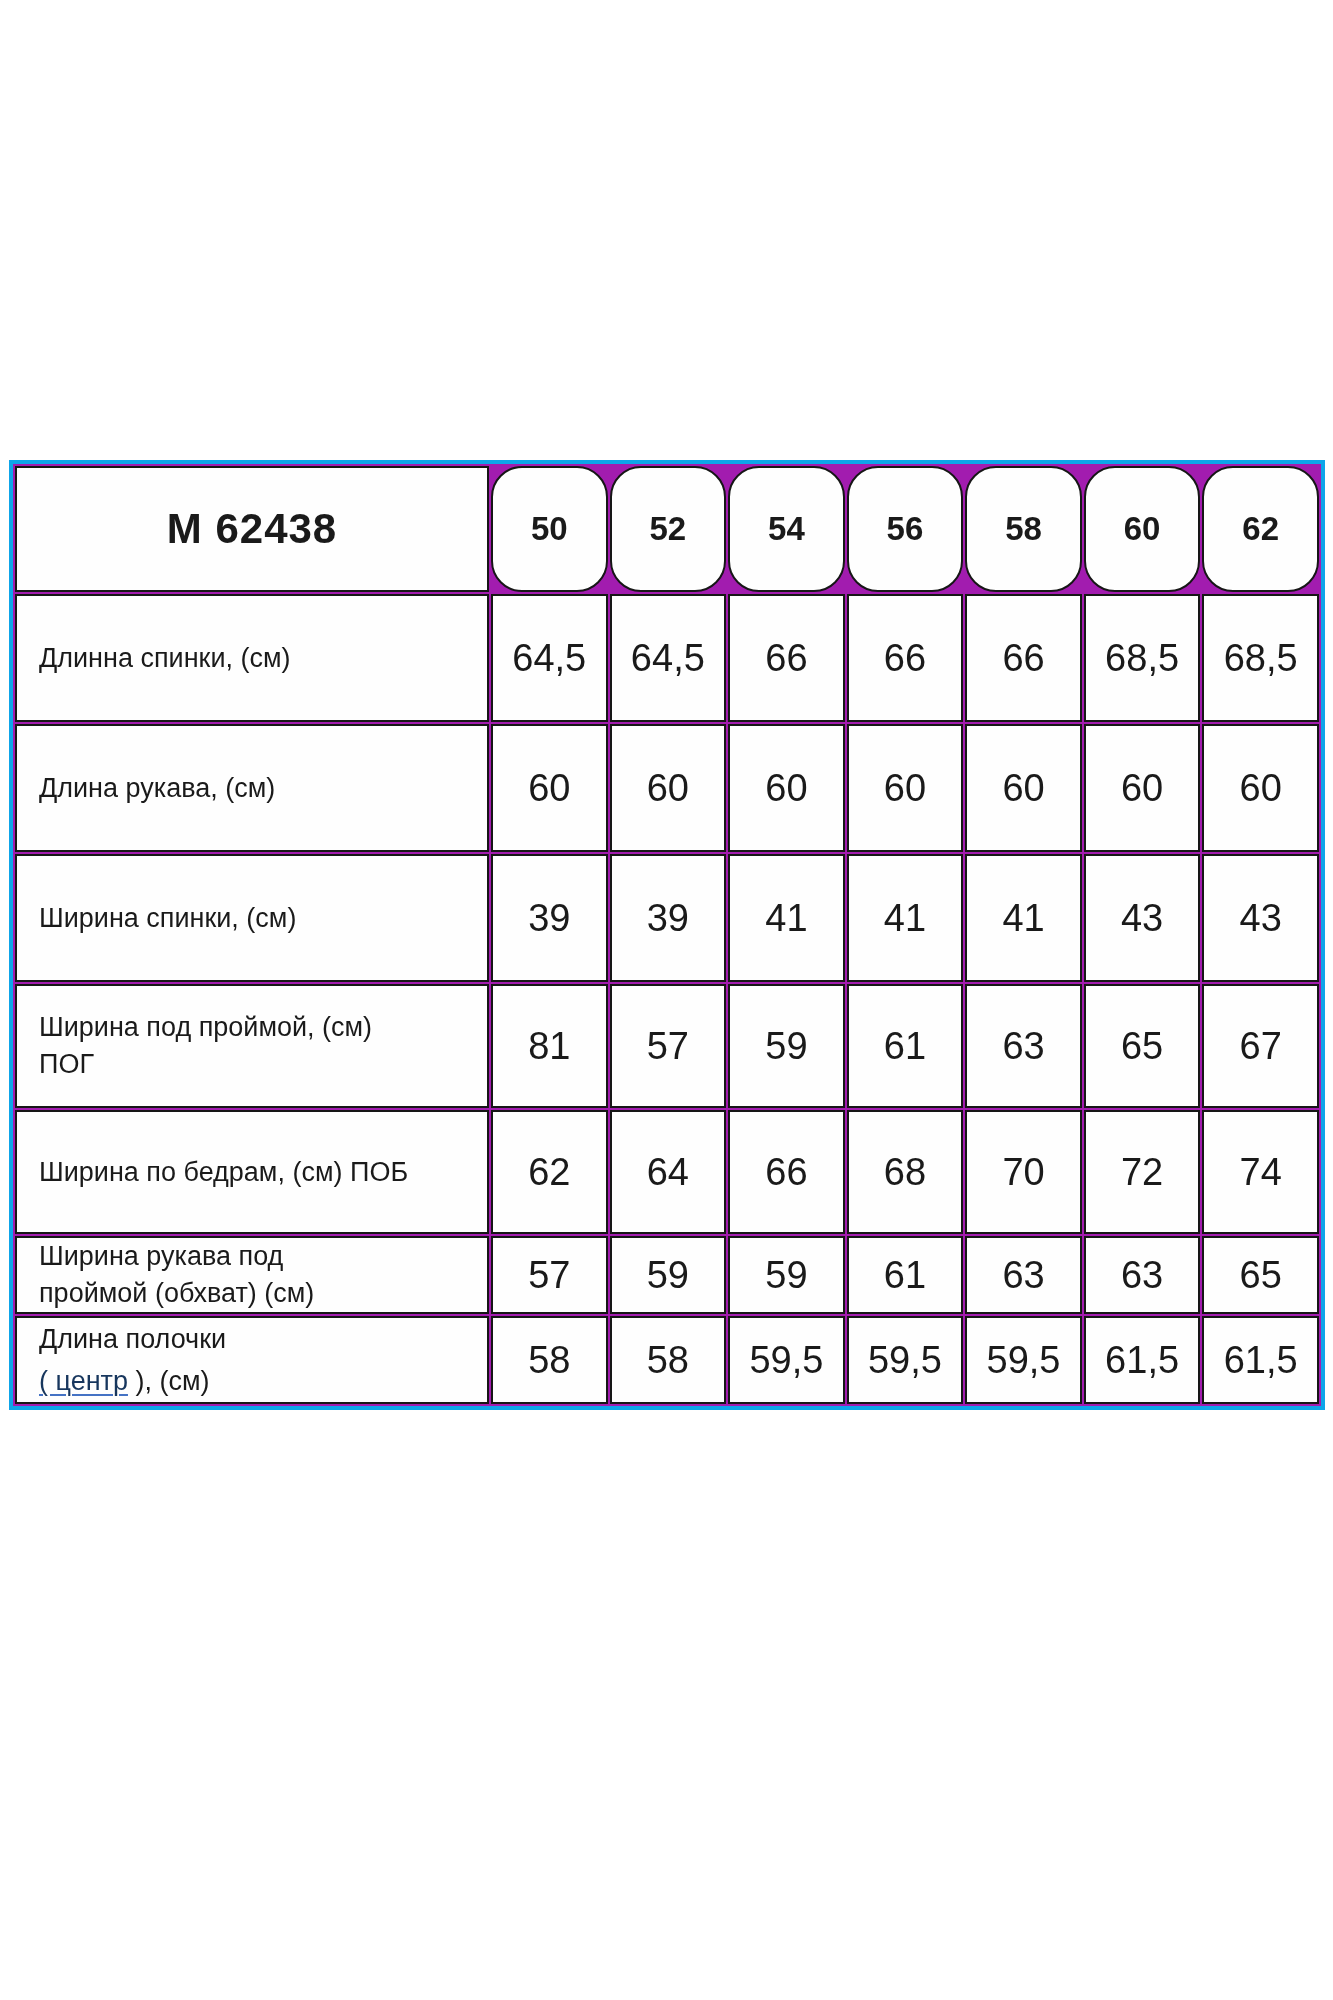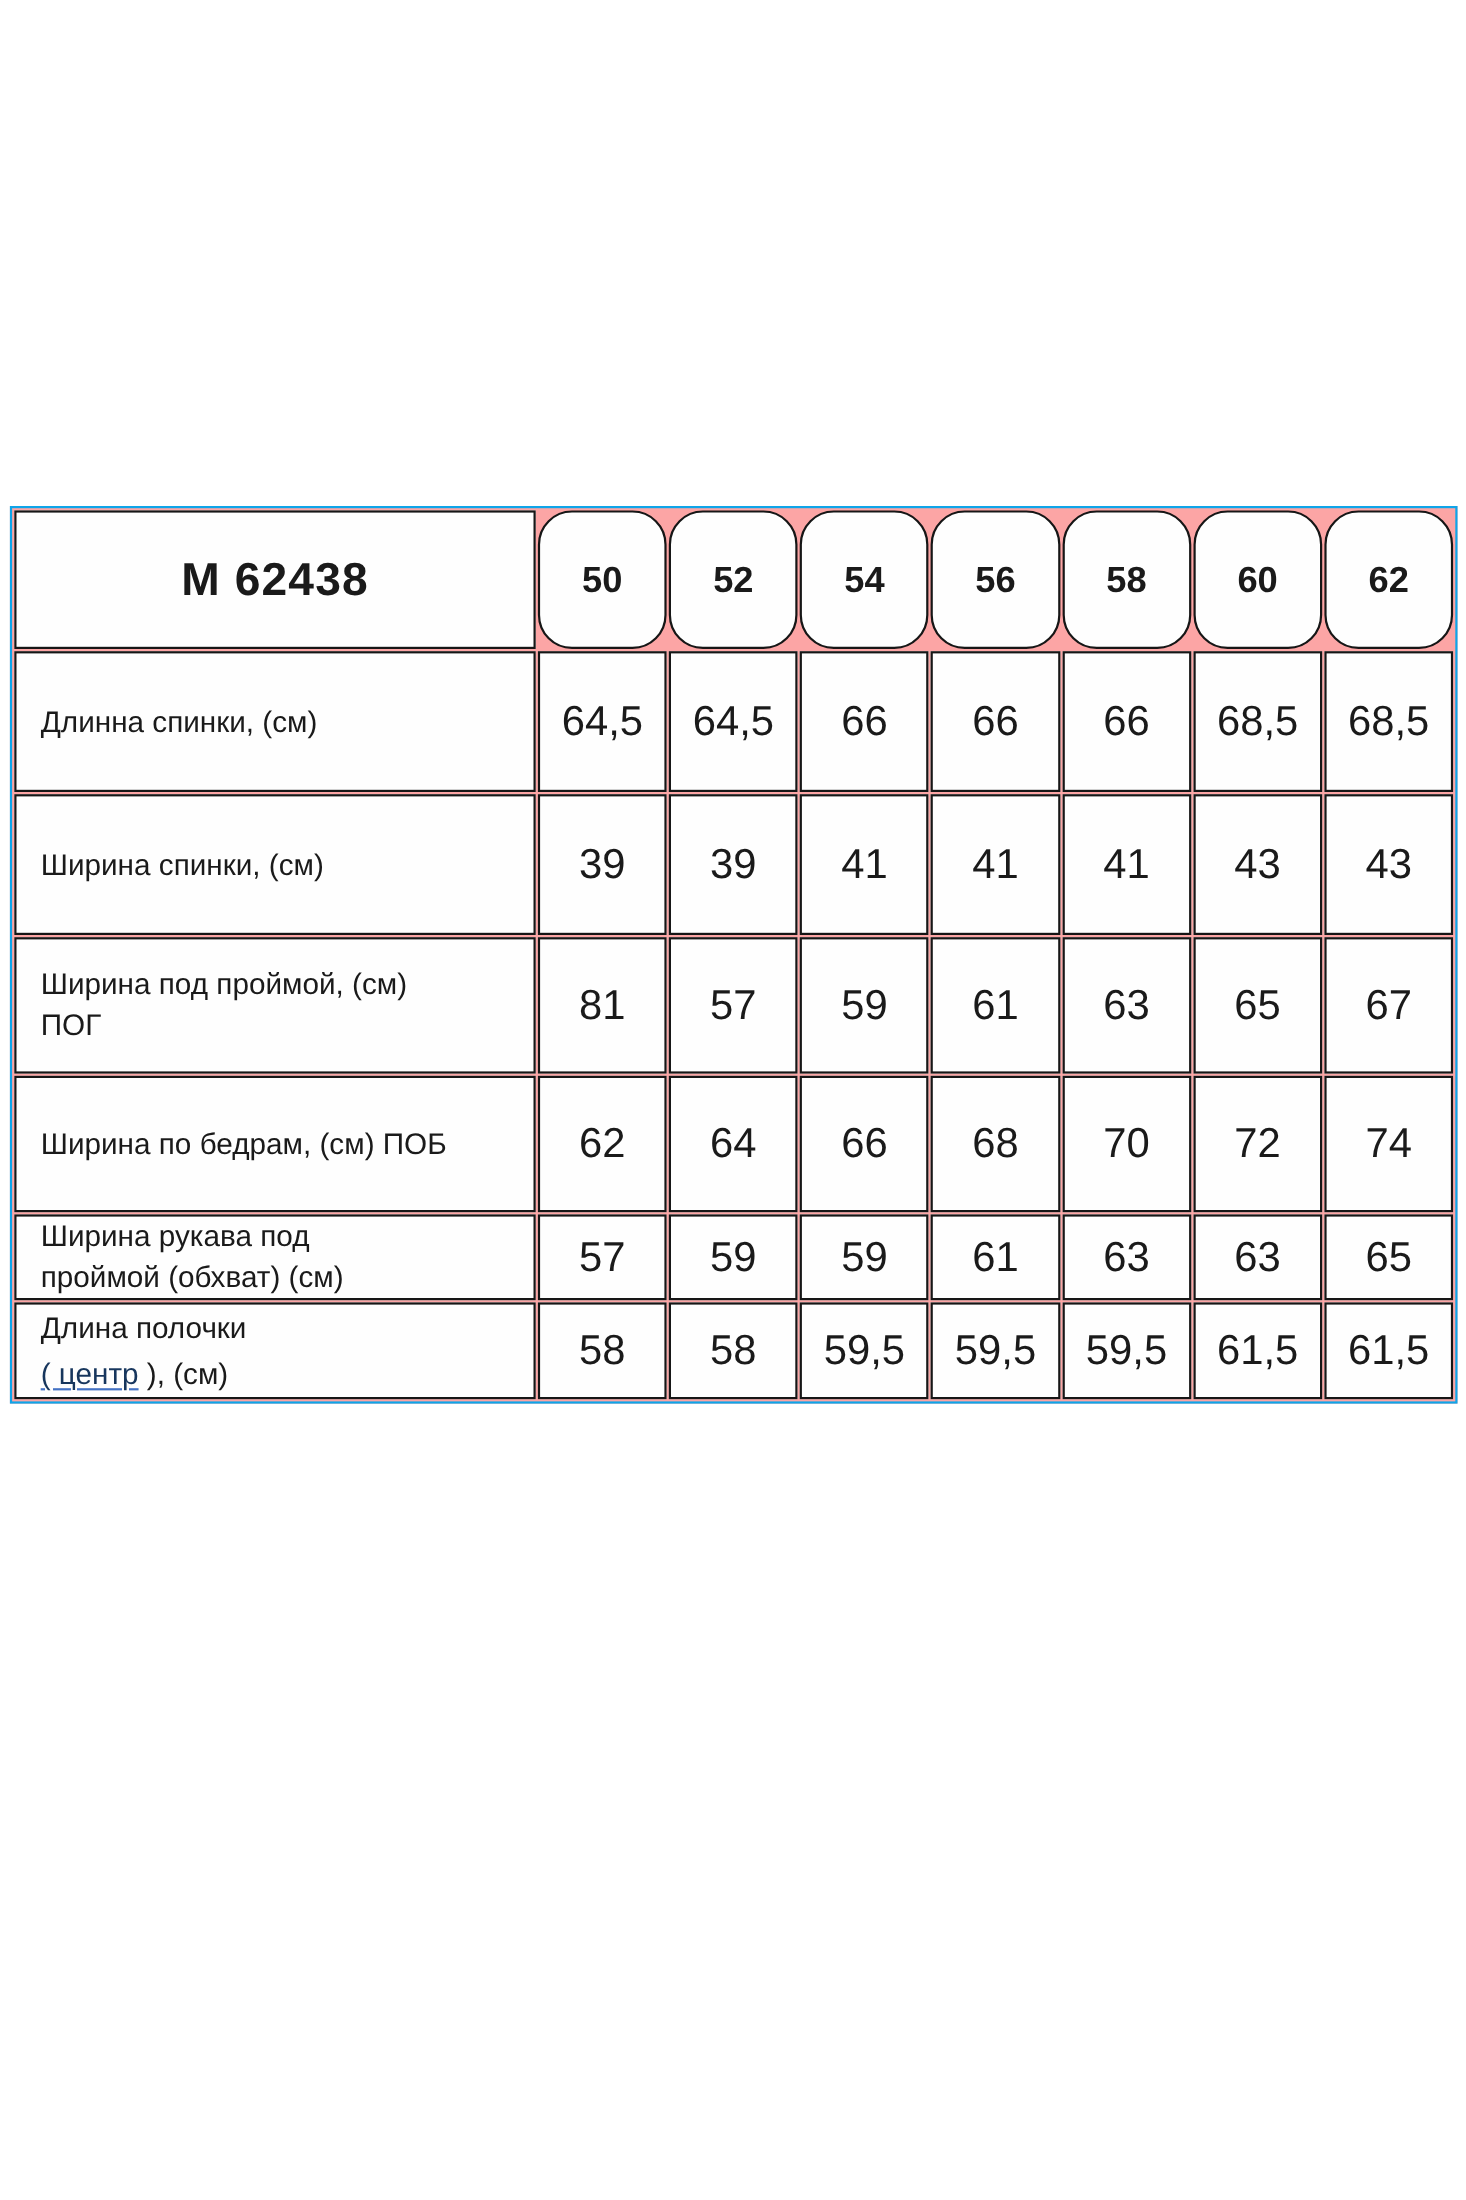--- a/index.html
+++ b/index.html
@@ -20,22 +20,22 @@
     background: #ffffff;
   }
   table.size-table {
     position: absolute;
     left: 9px;
     top: 460px;
     width: 1316px;
     table-layout: fixed;
     border-collapse: separate;
     border-spacing: 2px;
-    border: 2px solid #0ea5e9;
-    background: #fca5a5;
+    border: 4px solid #0ea5e9;
+    background: #a21caf;
   }
   .size-table td, .size-table th {
     border: 2px solid #161616;
     background: #fefefe;
     box-sizing: border-box;
     overflow: hidden;
     vertical-align: middle;
     padding: 0;
   }
   th.model-cell {
@@ -110,20 +110,30 @@
       <td class="lbl">Длинна спинки, (см)</td>
       <td class="val">64,5</td>
       <td class="val">64,5</td>
       <td class="val">66</td>
       <td class="val">66</td>
       <td class="val">66</td>
       <td class="val">68,5</td>
       <td class="val">68,5</td>
     </tr>
 
+    <tr class="h-a">
+      <td class="lbl">Длина рукава, (см)</td>
+      <td class="val">60</td>
+      <td class="val">60</td>
+      <td class="val">60</td>
+      <td class="val">60</td>
+      <td class="val">60</td>
+      <td class="val">60</td>
+      <td class="val">60</td>
+    </tr>
 
     <tr class="h-a">
       <td class="lbl">Ширина спинки, (см)</td>
       <td class="val">39</td>
       <td class="val">39</td>
       <td class="val">41</td>
       <td class="val">41</td>
       <td class="val">41</td>
       <td class="val">43</td>
       <td class="val">43</td>

